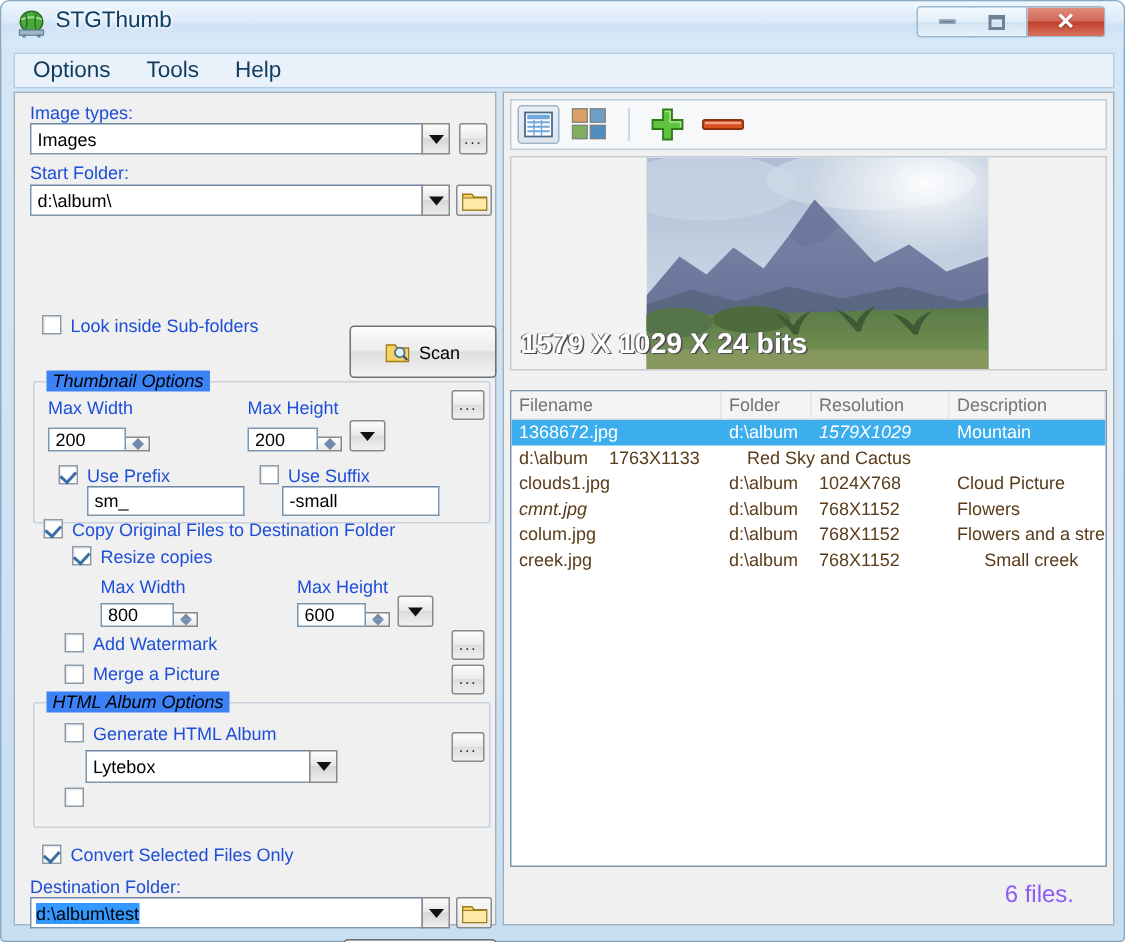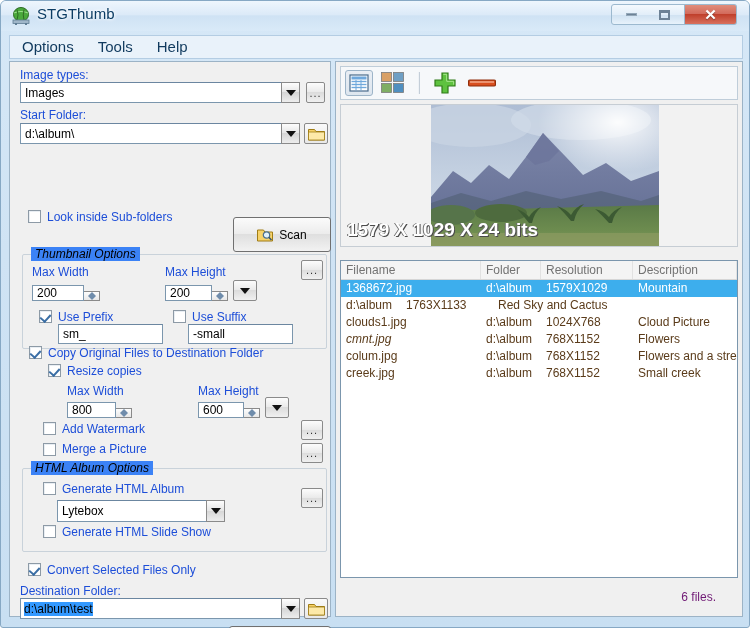--- a/index.html
+++ b/index.html
@@ -183,21 +183,21 @@
     border-bottom: 1px solid #d6d6d6; }
   #lv-head div { font-size: 12px; color: #737373; padding-left: 5px; line-height: 19px;
     border-right: 1px solid #e2e2e2; overflow: hidden; white-space: nowrap; }
   .lv-row { display: flex; height: 17px; line-height: 17px; font-size: 12px; color: #5a3b1a; }
   .lv-row.sel { background: #3daeed; color: #ffffff; }
   .lv-row > div { padding-left: 5px; overflow: hidden; white-space: nowrap; }
 
   #statusbar {
     position: absolute; left: 4px; top: 520px; width: 398px; height: 30px;
     display: flex; align-items: center; justify-content: flex-end;
-    padding-right: 22px; font-size: 12px; color: #701a75;
+    padding-right: 22px; font-size: 16px; color: #8b5cf6;
   }
 
   .sel-text { background: #3399ff; color: #000000; }
 </style>
 </head>
 <body>
 
 <div id="window">
 
   <div id="menubar">
@@ -359,21 +359,20 @@
     <div class="lbl" style="left:52px; top:420px;">Generate HTML Album</div>
     <div class="combo" style="left:47px; top:438px; width:168px; height:22px;">
       <div class="tf">Lytebox</div>
       <div class="arrow">
           <span class="caret"></span>
         </div>
     </div>
     <div class="btn-sm" style="left:291px; top:426px; width:22px; height:20px;">...</div>
 
     <div class="chk" style="left:33px; top:463px;"></div>
-    <div class="lbl" style="left:52px; top:463px;">Generate HTML Slide Show</div>
 
     <div class="chk on" style="left:18px; top:501px;"></div>
     <div class="lbl" style="left:37px; top:501px;">Convert Selected Files Only</div>
 
     <div class="lbl" style="left:10px; top:522px;">Destination Folder:</div>
     <div class="combo" style="left:10px; top:536px; width:280px; height:21px;">
       <div class="tf" style="padding-left:3px;">
         <span class="sel-text">d:\album\test</span>
       </div>
       <div class="arrow">
@@ -476,21 +475,21 @@
       <div id="lv-head">
         <div style="width:140px;">Filename</div>
         <div style="width:60px;">Folder</div>
         <div style="width:92px;">Resolution</div>
         <div style="flex:1;">Description</div>
       </div>
 
       <div class="lv-row sel">
         <div style="width:140px;">1368672.jpg</div>
         <div style="width:60px;">d:\album</div>
-        <div style="width:92px;">1579X1029</div>
+        <div style="width:92px;font-style:italic;">1579X1029</div>
         <div style="flex:1;">Mountain</div>
       </div>
       <div class="lv-row">
         <div style="width:60px;">d:\album</div>
         <div style="width:92px;">1763X1133</div>
         <div style="flex:1;">Red Sky and Cactus</div>
       </div>
       <div class="lv-row">
         <div style="width:140px;">clouds1.jpg</div>
         <div style="width:60px;">d:\album</div>
@@ -506,21 +505,21 @@
       <div class="lv-row">
         <div style="width:140px;">colum.jpg</div>
         <div style="width:60px;">d:\album</div>
         <div style="width:92px;">768X1152</div>
         <div style="flex:1;">Flowers and a stream</div>
       </div>
       <div class="lv-row">
         <div style="width:140px;">creek.jpg</div>
         <div style="width:60px;">d:\album</div>
         <div style="width:92px;">768X1152</div>
-        <div style="flex:1;">Small creek</div>
+        <div style="flex:1;text-align:center;">Small creek</div>
       </div>
     </div>
 
     <div id="statusbar">
       <span>6 files.</span>
     </div>
   </div>
 </div>
 
 </body></html>

